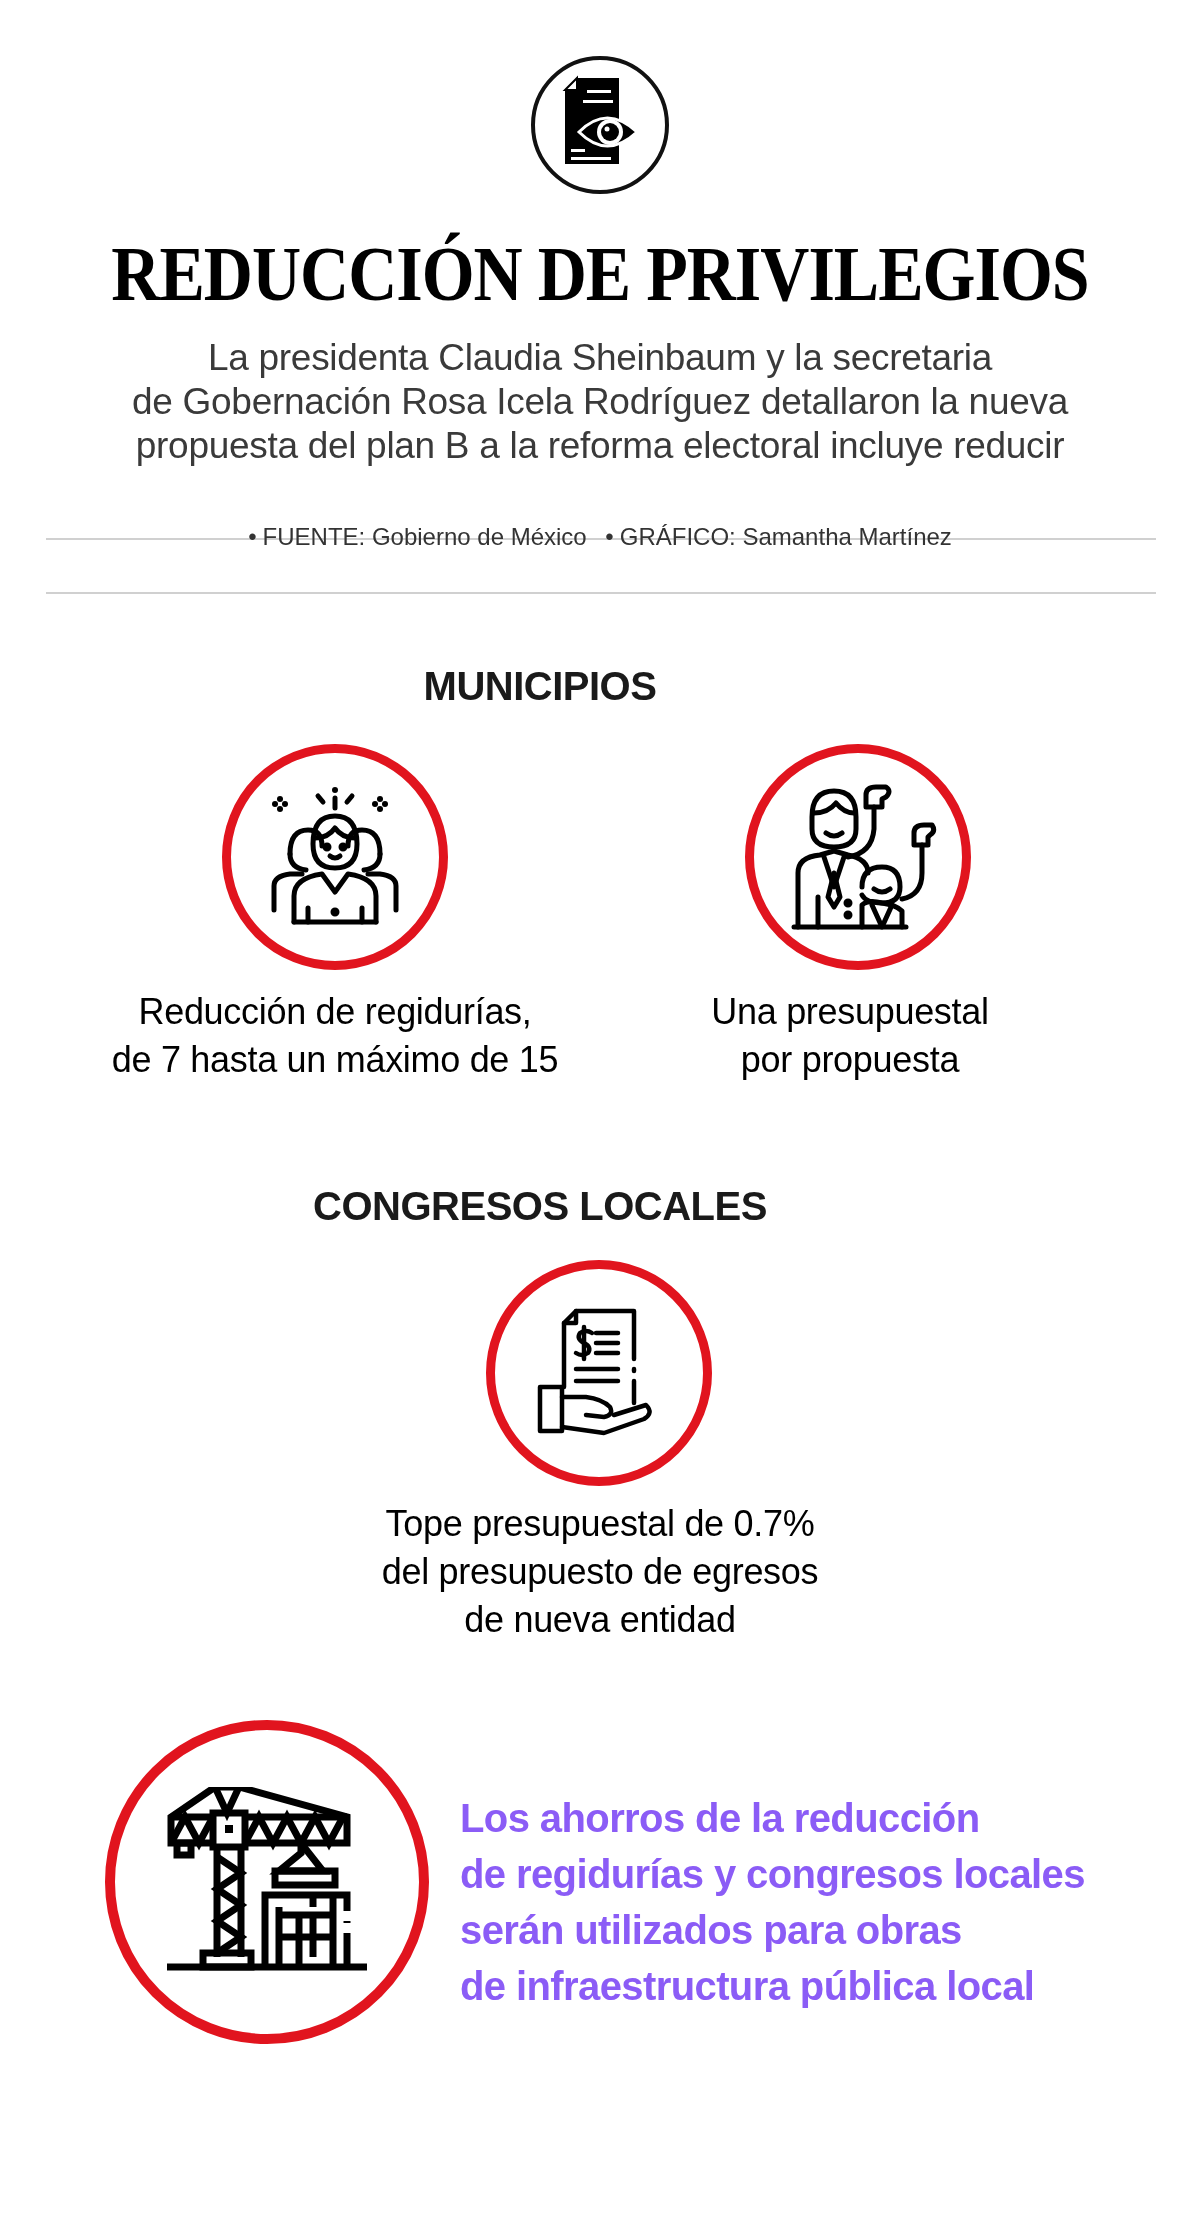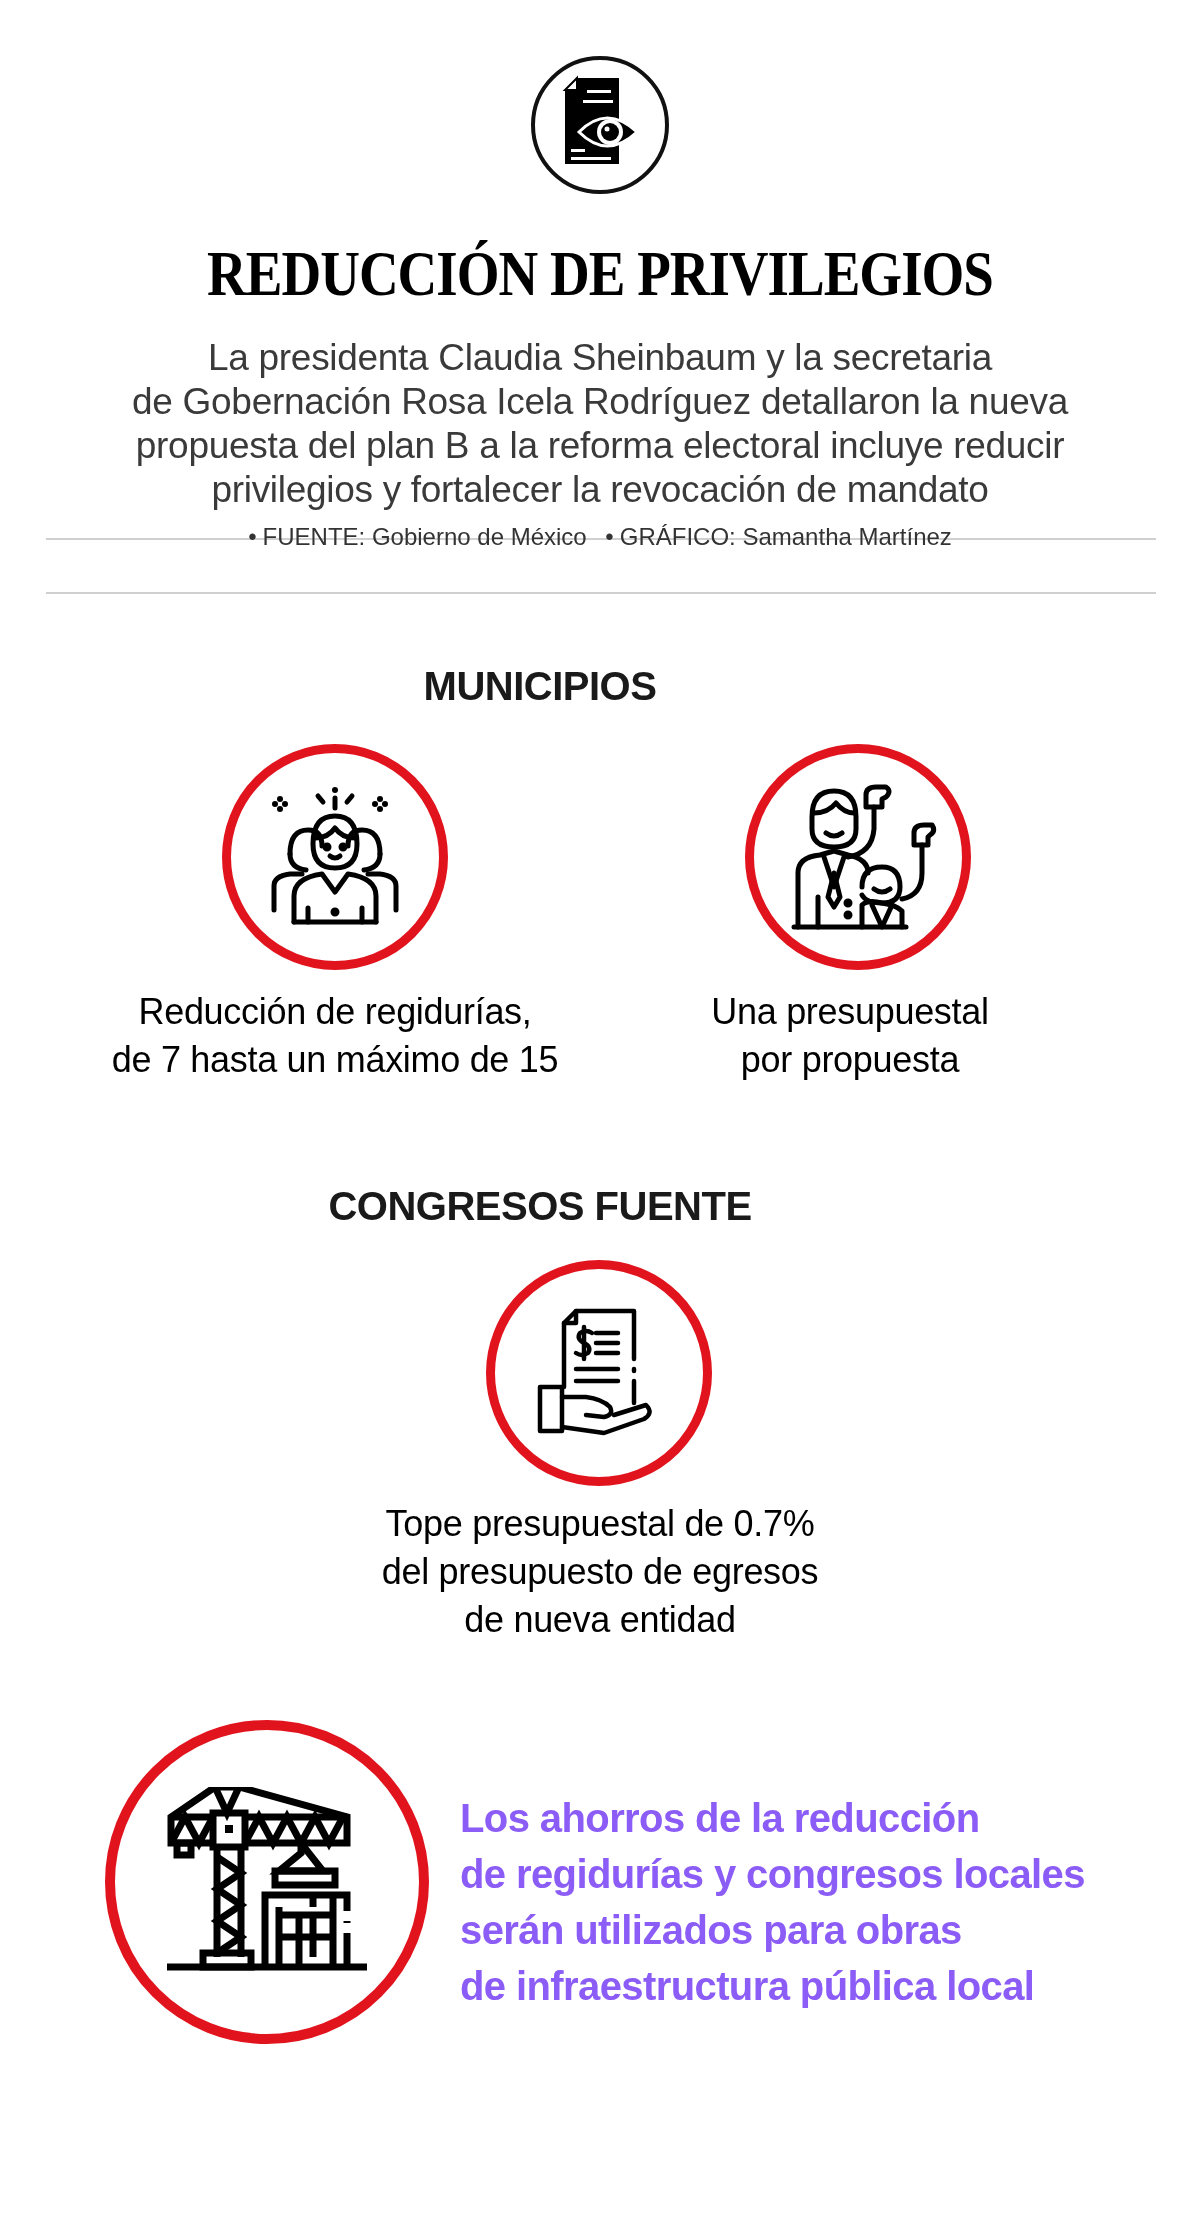--- a/index.html
+++ b/index.html
@@ -9,21 +9,21 @@
     .abs { position: absolute; }
 
     
     #header-icon { left: 531px; top: 56px; width: 138px; height: 138px; border: 4px solid #111; border-radius: 50%; background: #fff; }
     #header-icon svg { position: absolute; left: 0; top: 0; width: 130px; height: 130px; }
 
     
     #title {
       left: 0; top: 232px; width: 1200px; text-align: center;
       font-family: "Liberation Serif", "DejaVu Serif", serif;
-      font-weight: bold; font-size: 55px; line-height: 84px; letter-spacing: -1px;
+      font-weight: bold; font-size: 68px; line-height: 84px; letter-spacing: -1px;
       transform: scaleX(1.0);
       color: #000;
     }
     #title span { display: inline-block; transform: scaleY(1.15); }
 
     #intro {
       left: 60px; top: 336px; width: 1080px; text-align: center;
       font-family: "Liberation Sans", "DejaVu Sans", sans-serif;
       font-weight: normal; font-size: 37px; line-height: 44px; color: #3a3a3a;
       letter-spacing: -0.3px;
@@ -97,21 +97,20 @@
 </div>
 
 <div id="title" class="abs">
   <span>REDUCCIÓN DE PRIVILEGIOS</span>
 </div>
 
 <div id="intro" class="abs">
   <span class="line">La presidenta Claudia Sheinbaum y la secretaria</span>
   <span class="line">de Gobernación Rosa Icela Rodríguez detallaron la nueva</span>
   <span class="line">propuesta del plan B a la reforma electoral incluye reducir</span>
-  <span class="line">privilegios y fortalecer la revocación de mandato</span>
 </div>
 
 <div id="rule-top" class="abs rule"></div>
 <div id="credits" class="abs">
   <span class="credit"><span class="bullet">•</span><span>FUENTE: Gobierno de México</span></span>
   <span class="credit"><span class="bullet">•</span><span>GRÁFICO: Samantha Martínez</span></span>
 </div>
 <div id="rule-bottom" class="abs rule"></div>
 
 <div id="sec-municipios" class="abs section-title">MUNICIPIOS</div>
@@ -184,21 +183,21 @@
 <div id="cap-regidurias" class="abs caption">
   <span class="line">Reducción de regidurías,</span>
   <span class="line">de 7 hasta un máximo de 15</span>
 </div>
 
 <div id="cap-sindicatura" class="abs caption">
   <span class="line">Una presupuestal</span>
   <span class="line">por propuesta</span>
 </div>
 
-<div id="sec-congresos" class="abs section-title">CONGRESOS FUENTE</div>
+<div id="sec-congresos" class="abs section-title">CONGRESOS LOCALES</div>
 
 <div id="circle-presupuesto" class="abs red-circle">
   <svg width="130" height="140" viewBox="0 0 130 140" fill="none" stroke="#000" stroke-width="4.5" stroke-linecap="round" stroke-linejoin="round">
 
     <path d="M30 84 L30 20 L42 8 L100 8 L100 56"></path>
     <path d="M30 20 L42 20 L42 8"></path>
     <line x1="100" y1="66" x2="100" y2="68"></line>
     <line x1="100" y1="78" x2="100" y2="100"></line>
 
     <path d="M58 30 Q52 26 46 30 Q42 36 50 40 Q58 44 54 50 Q48 54 42 50"></path>

